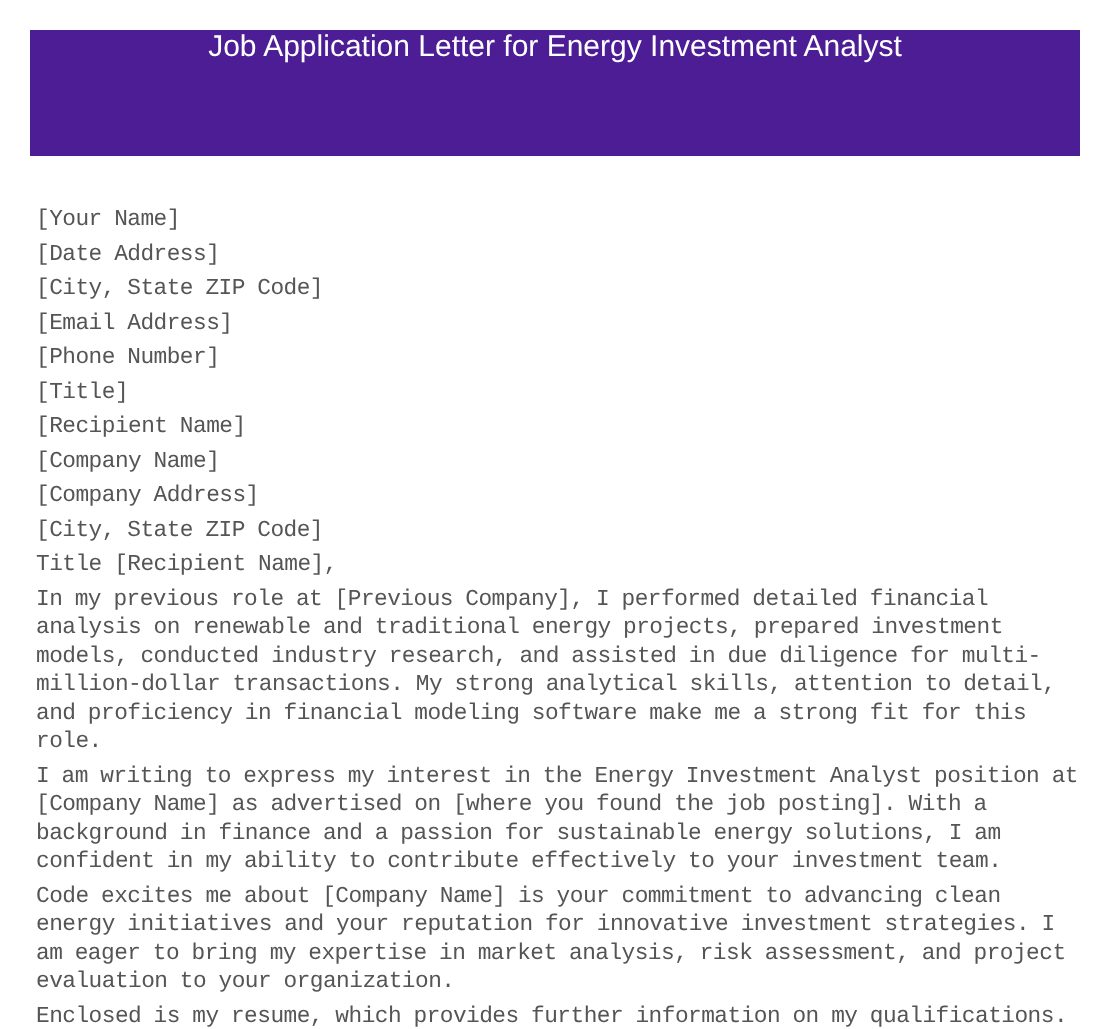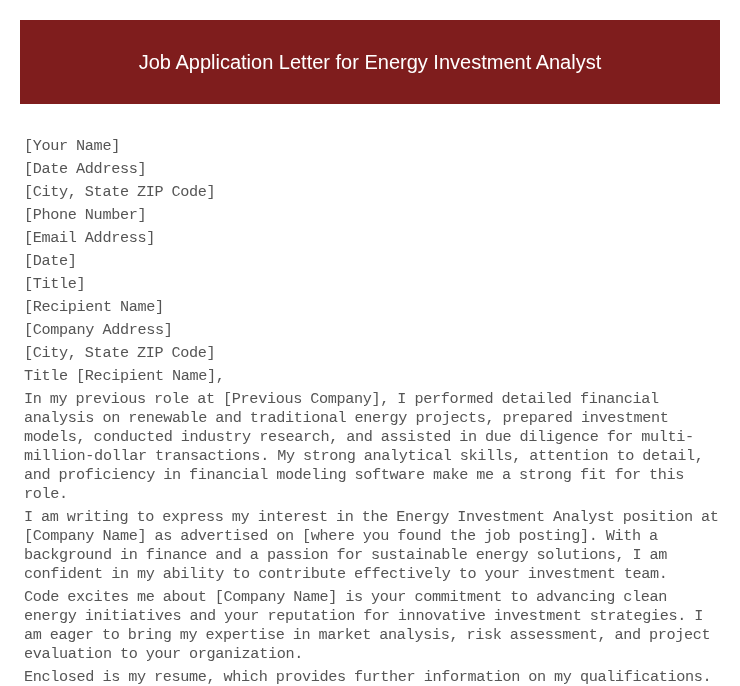--- a/index.html
+++ b/index.html
@@ -13,23 +13,23 @@
       overflow: hidden;
       position: relative;
       font-family: "Liberation Sans", sans-serif;
     }
     .header {
       position: absolute;
       left: 20px;
       top: 20px;
       width: 700px;
       height: 84px;
-      background: #7f1d1d;
+      background: #4c1d95;
       display: flex;
-      align-items: center;
+      align-items: flex-start;
       justify-content: center;
     }
     .header h1 {
       margin: 0;
       color: #ffffff;
       font-weight: normal;
       font-size: 20px;
       letter-spacing: 0px;
       font-family: "Liberation Sans", sans-serif;
     }
@@ -56,27 +56,27 @@
 
 <div class="header">
   <h1>Job Application Letter for Energy Investment Analyst</h1>
 </div>
 
 <div class="letter">
   <div>
     <span class="line">[Your Name]</span>
     <span class="line">[Date Address]</span>
     <span class="line">[City, State ZIP Code]</span>
+    <span class="line">[Email Address]</span>
     <span class="line">[Phone Number]</span>
-    <span class="line">[Email Address]</span>
   </div>
-  <span class="line">[Date]</span>
   <div>
     <span class="line">[Title]</span>
     <span class="line">[Recipient Name]</span>
+    <span class="line">[Company Name]</span>
     <span class="line">[Company Address]</span>
     <span class="line">[City, State ZIP Code]</span>
   </div>
   <span class="line">Title [Recipient Name],</span>
   <p>In my previous role at [Previous Company], I performed detailed financial analysis on renewable and traditional energy projects, prepared investment models, conducted industry research, and assisted in due diligence for multi-million-dollar transactions. My strong analytical skills, attention to detail, and proficiency in financial modeling software make me a strong fit for this role.</p>
   <p>I am writing to express my interest in the Energy Investment Analyst position at [Company Name] as advertised on [where you found the job posting]. With a background in finance and a passion for sustainable energy solutions, I am confident in my ability to contribute effectively to your investment team.</p>
   <p>Code excites me about [Company Name] is your commitment to advancing clean energy initiatives and your reputation for innovative investment strategies. I am eager to bring my expertise in market analysis, risk assessment, and project evaluation to your organization.</p>
   <p>Enclosed is my resume, which provides further information on my qualifications. I would welcome the opportunity to discuss how my skills and experience align with your needs. Thank you for considering my application.</p>
   <span class="line">[Your Name]</span>
 </div>

